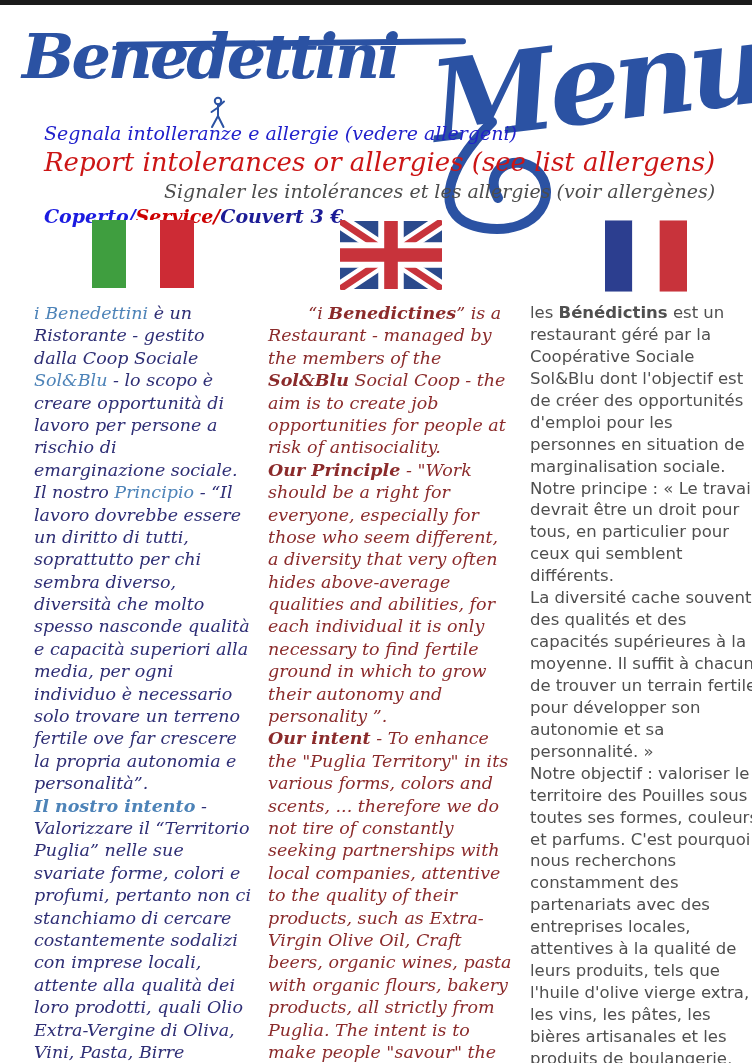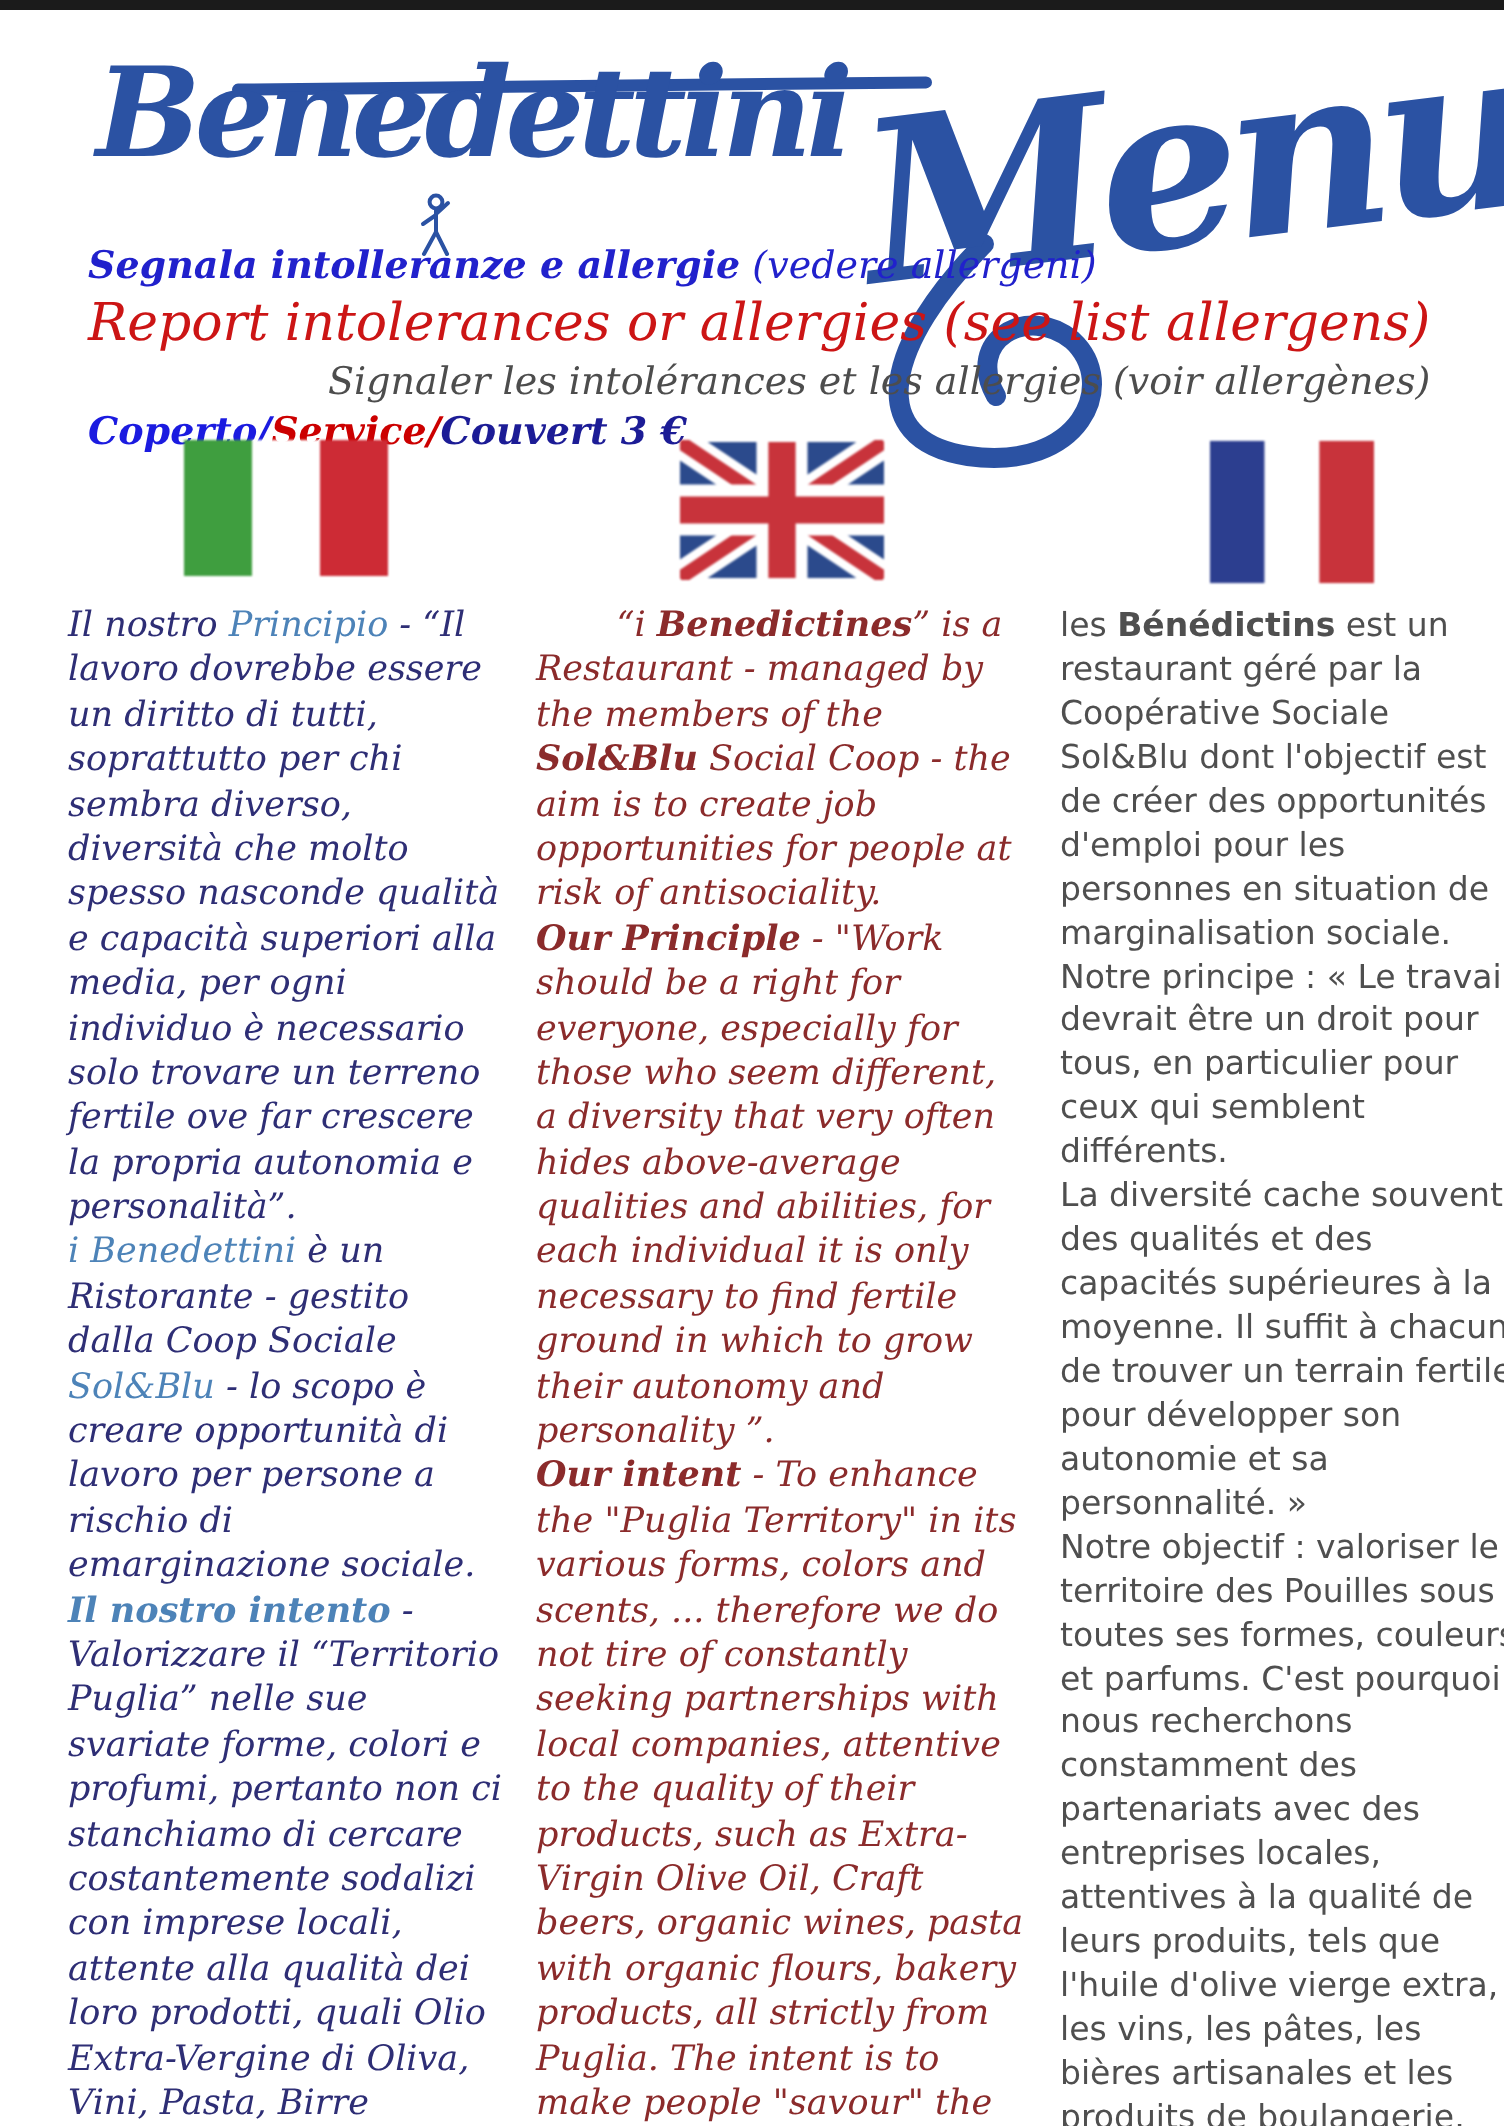--- a/index.html
+++ b/index.html
@@ -9,21 +9,21 @@
     position: relative;
     overflow: hidden;
     font-family: "DejaVu Serif", serif;
   }
   .top-strip {
     position: absolute; top: 0; left: 0; width: 752px; height: 5px;
     background: #1b1b1b;
   }
   
   .logo {
-    position: absolute; left: 48px; top: 26px;
+    position: absolute; left: 22px; top: 26px;
     font: bold italic 62px/1 "DejaVu Serif", serif;
     letter-spacing: -3px;
     color: var(--logo-blue, #2b52a3);
     white-space: nowrap;
   }
   .logo-overline {
     position: absolute; left: 116px; top: 40px; width: 350px; height: 6px;
     background: var(--logo-blue, #2b52a3);
     border-radius: 3px;
     transform: rotate(-0.6deg);
@@ -41,21 +41,21 @@
     stroke: var(--logo-blue, #2b52a3); stroke-width: 10; fill: none; stroke-linecap: round;
   }
   .notices {
     position: absolute; left: 44px; top: 122px;
     font-family: "DejaVu Serif", serif;
     font-style: italic;
     white-space: nowrap;
   }
   .notice { margin: 0 0 3px 0; }
   .notice-it { font-size: 19px; color: var(--notice-blue, #2121cc); }
-  .notice-it .n-bold { font-weight: bold; text-align: center; }
+  .notice-it .n-bold { font-weight: normal; text-align: center; }
   .notice-en { font-size: 26px; color: var(--notice-red, #cc1515); }
   .notice-fr { font-size: 19px; color: var(--notice-gray, #4d4d4d); text-align: right; }
   .notice-cover { font-size: 19px; font-weight: bold; font-style: italic; }
   .notice-cover .c-it { color: var(--cover-blue, #1b1be0); }
   .notice-cover .c-en { color: var(--notice-red-bold, #cc0000); }
   .notice-cover .c-fr { color: var(--cover-navy, #1c1c96); }
   
   .columns {
     position: absolute; top: 220px; left: 0;
     width: 752px;
@@ -123,22 +123,22 @@
 
   <section class="col col-it">
     <div class="flag">
       <svg width="104" height="68" viewBox="0 0 60 40">
         <rect x="0" y="0" width="20" height="40" fill="#3f9e3f"></rect>
         <rect x="20" y="0" width="20" height="40" fill="#ffffff"></rect>
         <rect x="40" y="0" width="20" height="40" fill="#cd2b35"></rect>
       </svg>
     </div>
     <div class="col-text">
+        <p><span class="seg-hl">i Benedettini</span><span>  è un Ristorante  - gestito dalla Coop Sociale </span><span class="seg-hl">Sol&amp;Blu</span><span> - lo scopo è creare opportunità di lavoro per persone a rischio di emarginazione sociale.</span></p>
         <p><span>Il nostro </span><span class="seg-hl">Principio</span><span> - “Il lavoro dovrebbe essere un diritto di tutti, soprattutto per chi sembra diverso, diversità che molto spesso nasconde qualità e capacità superiori alla media, per ogni individuo è necessario solo trovare un  terreno fertile ove far crescere la propria autonomia e personalità”.</span></p>
-        <p><span class="seg-hl">i Benedettini</span><span>  è un Ristorante  - gestito dalla Coop Sociale </span><span class="seg-hl">Sol&amp;Blu</span><span> - lo scopo è creare opportunità di lavoro per persone a rischio di emarginazione sociale.</span></p>
         <p><span class="seg-hlb">Il nostro intento</span><span> - Valorizzare il “Territorio Puglia” nelle sue svariate forme, colori e profumi, pertanto non ci stanchiamo di cercare costantemente sodalizi con imprese locali, attente alla qualità dei loro prodotti, quali Olio Extra-Vergine di Oliva, Vini, Pasta, Birre Artigianali, prodotti da Forno, tutti rigorosamente pugliesi.  L'intento è far assaporare” storia e bellezza di questa incantevole Terra anche attraverso le  nostre interpretazioni culinarie...</span></p>
       </div>
   </section>
 
   <section class="col col-en">
     <div class="flag">
       <svg width="102" height="70" viewBox="0 0 60 40">
         <rect width="60" height="40" fill="#2b4a8c"></rect>
         <path d="M0,0 L60,40 M60,0 L0,40" stroke="#ffffff" stroke-width="9"></path>
         <path d="M0,0 L60,40 M60,0 L0,40" stroke="#c8333b" stroke-width="4"></path>

